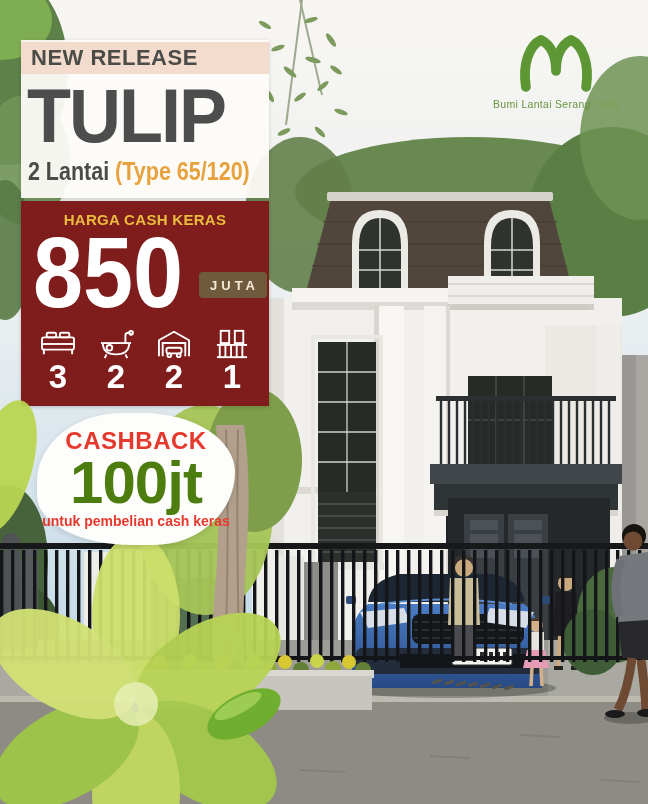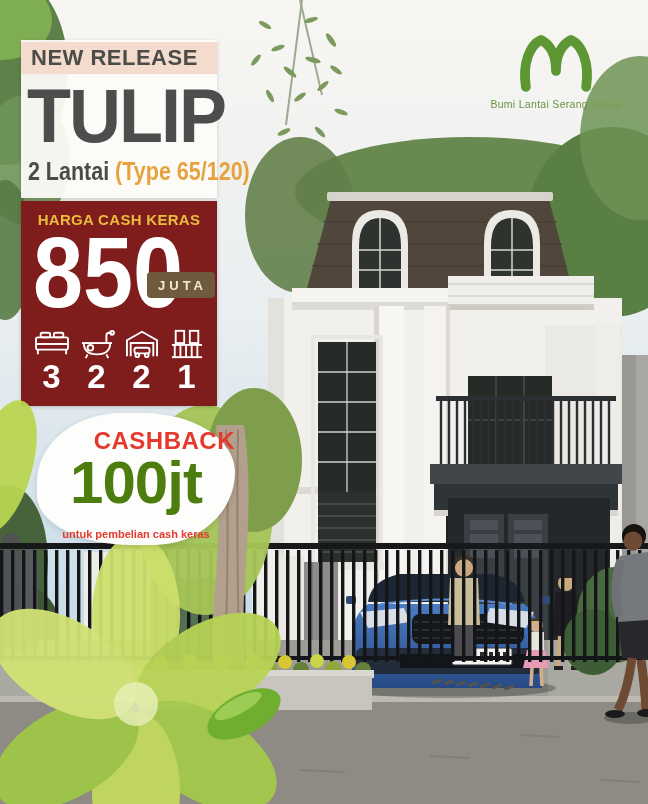--- a/index.html
+++ b/index.html
@@ -1,20 +1,20 @@
 <!DOCTYPE html>
 <html><head>
 <meta charset="utf-8">
 <style>
   html,body{margin:0;padding:0;background:#222;}
   .canvas{position:relative;width:648px;height:804px;overflow:hidden;
           font-family:"Liberation Sans",sans-serif;background:#eef0ee;}
   .scene{position:absolute;inset:0;}
   
-  .panel{position:absolute;left:21px;top:40px;width:196px;}
+  .panel{position:absolute;left:21px;top:40px;width:248px;}
   .card-white{background:rgba(253,251,248,.94);padding:2px 0 8px 0;box-shadow:0 1px 4px rgba(0,0,0,.15);}
   .band{background:#f3dccd;color:#4b4b48;font-weight:bold;font-size:22px;
         padding:3px 0 3px 10px;letter-spacing:.5px;}
   .title{color:#4d4d4d;font-weight:bold;font-size:72px;line-height:.98;
          letter-spacing:-2px;padding:4px 0 0 6px;transform:scaleY(1.06);transform-origin:top left;}
   .subtitle{padding:8px 0 4px 8px;font-weight:bold;font-size:25px;white-space:nowrap;
             transform:scaleX(.86);transform-origin:left;}
   .subtitle .floors{color:#4b4b48;}
   .subtitle .type{color:#e7a23e;}
   .card-teal{background:#7f1d1d;margin-top:3px;padding:10px 0 12px 0;position:relative;
@@ -25,23 +25,23 @@
                line-height:1;transform:scaleX(.9);transform-origin:left top;}
   .price-unit{position:absolute;right:2px;top:44px;background:#6f5a3e;color:#f3ead6;
               font-weight:bold;font-size:13px;letter-spacing:4px;padding:6px 8px 5px 11px;border-radius:4px;}
   .features{display:flex;justify-content:space-around;padding:0 8px;margin-top:8px;}
   .feature{width:50px;text-align:center;}
   .feature svg{display:block;margin:0 auto;}
   .feature .count{color:#fff;font-weight:bold;font-size:33px;line-height:1.05;}
   .cashback{width:198px;height:132px;margin:7px 0 0 16px;background:#fdfdfb;text-align:center;
             border-radius:48% 52% 46% 54% / 58% 50% 62% 42%;padding-top:14px;box-sizing:border-box;
             box-shadow:0 2px 6px rgba(0,0,0,.12);}
-  .cb-label{color:#e6392e;font-weight:bold;font-size:24px;letter-spacing:.5px;text-align:right;}
+  .cb-label{color:#e6392e;font-weight:bold;font-size:24px;letter-spacing:.5px;}
   .cb-amount{color:#4d7c0f;font-weight:bold;font-size:60px;line-height:.92;letter-spacing:-1px;}
-  .cb-note{color:#e6392e;font-weight:bold;font-size:11px;margin-top:18px;}
+  .cb-note{color:#e6392e;font-weight:bold;font-size:14px;margin-top:3px;}
   
   .brand{position:absolute;right:8px;top:32px;width:168px;text-align:center;}
   .brand-name{font-size:10.5px;color:#6a9440;letter-spacing:.3px;margin-top:-2px;}
   .brand-name .tagline{font-family:"Liberation Serif",serif;font-style:italic;font-size:13px;color:#7fa04f;}
   
   .edge-leaf{position:absolute;left:-26px;top:398px;width:58px;height:138px;background:#b9d550;
              border-radius:50%;transform:rotate(16deg);opacity:.95;}
 </style>
 </head>
 <body>
@@ -402,21 +402,21 @@
       <ellipse cx="238" cy="706" rx="26" ry="8" fill="#a8d35e" opacity=".8" transform="rotate(-28 238 706)"></ellipse>
     </g>
   </svg>
 
   <div class="brand">
     <svg width="96" height="62" viewBox="0 0 100 70">
       <path d="M16 62 C12 36 20 15 33 9 C45 15 50 29 50 44 C50 29 55 15 67 9 C80 15 88 36 84 62" fill="none" stroke="#5c9733" stroke-width="11" stroke-linecap="round" stroke-linejoin="round"></path>
     </svg>
     <div class="brand-name">
       <span>Bumi Lantai Serang</span>
-      <span class="tagline">untuk</span>
+      <span class="tagline">cash</span>
     </div>
   </div>
 
   <div class="panel">
     <div class="card-white">
       <div class="band">NEW RELEASE</div>
       <div class="title">TULIP</div>
       <div class="subtitle">
         <span class="floors">2 Lantai</span>
         <span class="type">(Type 65/120)</span>

